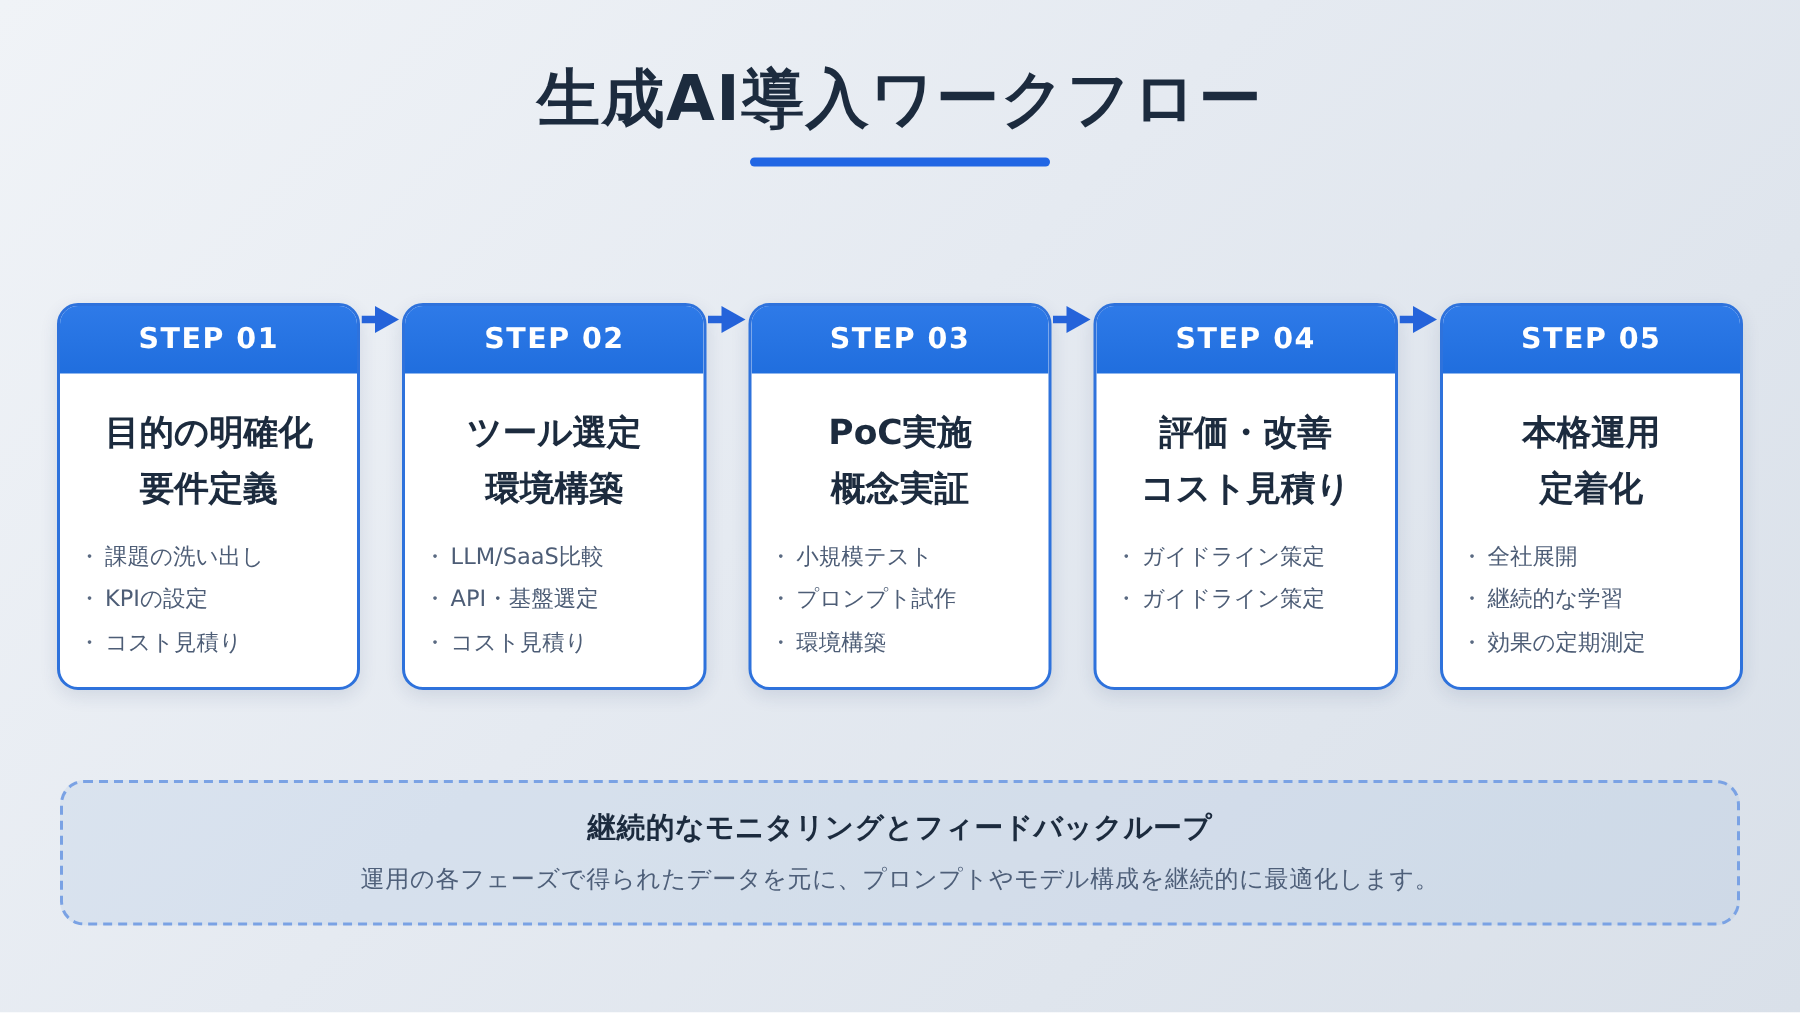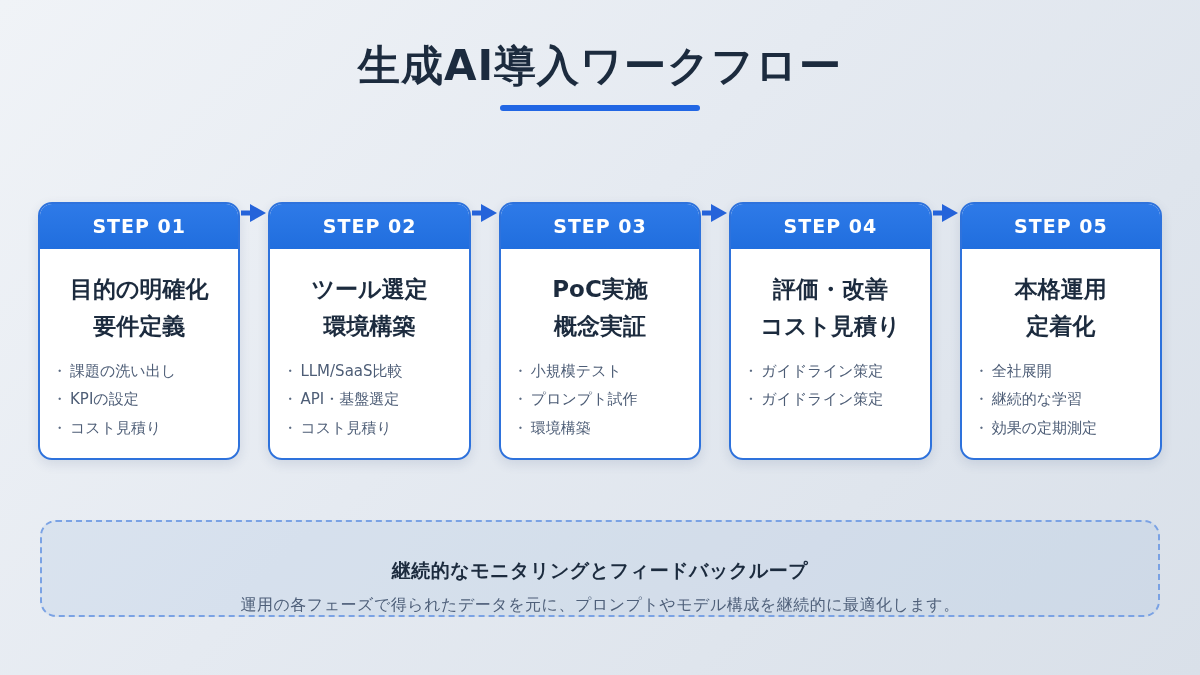--- a/index.html
+++ b/index.html
@@ -58,21 +58,21 @@
     display:flex; align-items:center; justify-content:center;
   }
 
   
   .footer-box {
     position:absolute; left:40px; right:40px; top:520px; height:97px;
     border:2px dashed #7aa2e4; border-radius:16px;
     background:rgba(164,189,222,0.22);
     text-align:center; padding-top:17px;
   }
-  .footer-title { font-size:19px; font-weight:800; color:#1c2b3e; letter-spacing:0.5px;margin-top:19px; }
+  .footer-title { font-size:19px; font-weight:800; color:#1c2b3e; letter-spacing:0.5px; }
   .footer-desc  { font-size:16px; color:#4e5f79; margin-top:11px; letter-spacing:0.5px; }
 </style>
 </head>
 <body>
 
 <div class="page">
 
   <div class="header">
     <div class="page-title">生成AI導入ワークフロー</div>
     <div class="title-underline"></div>

